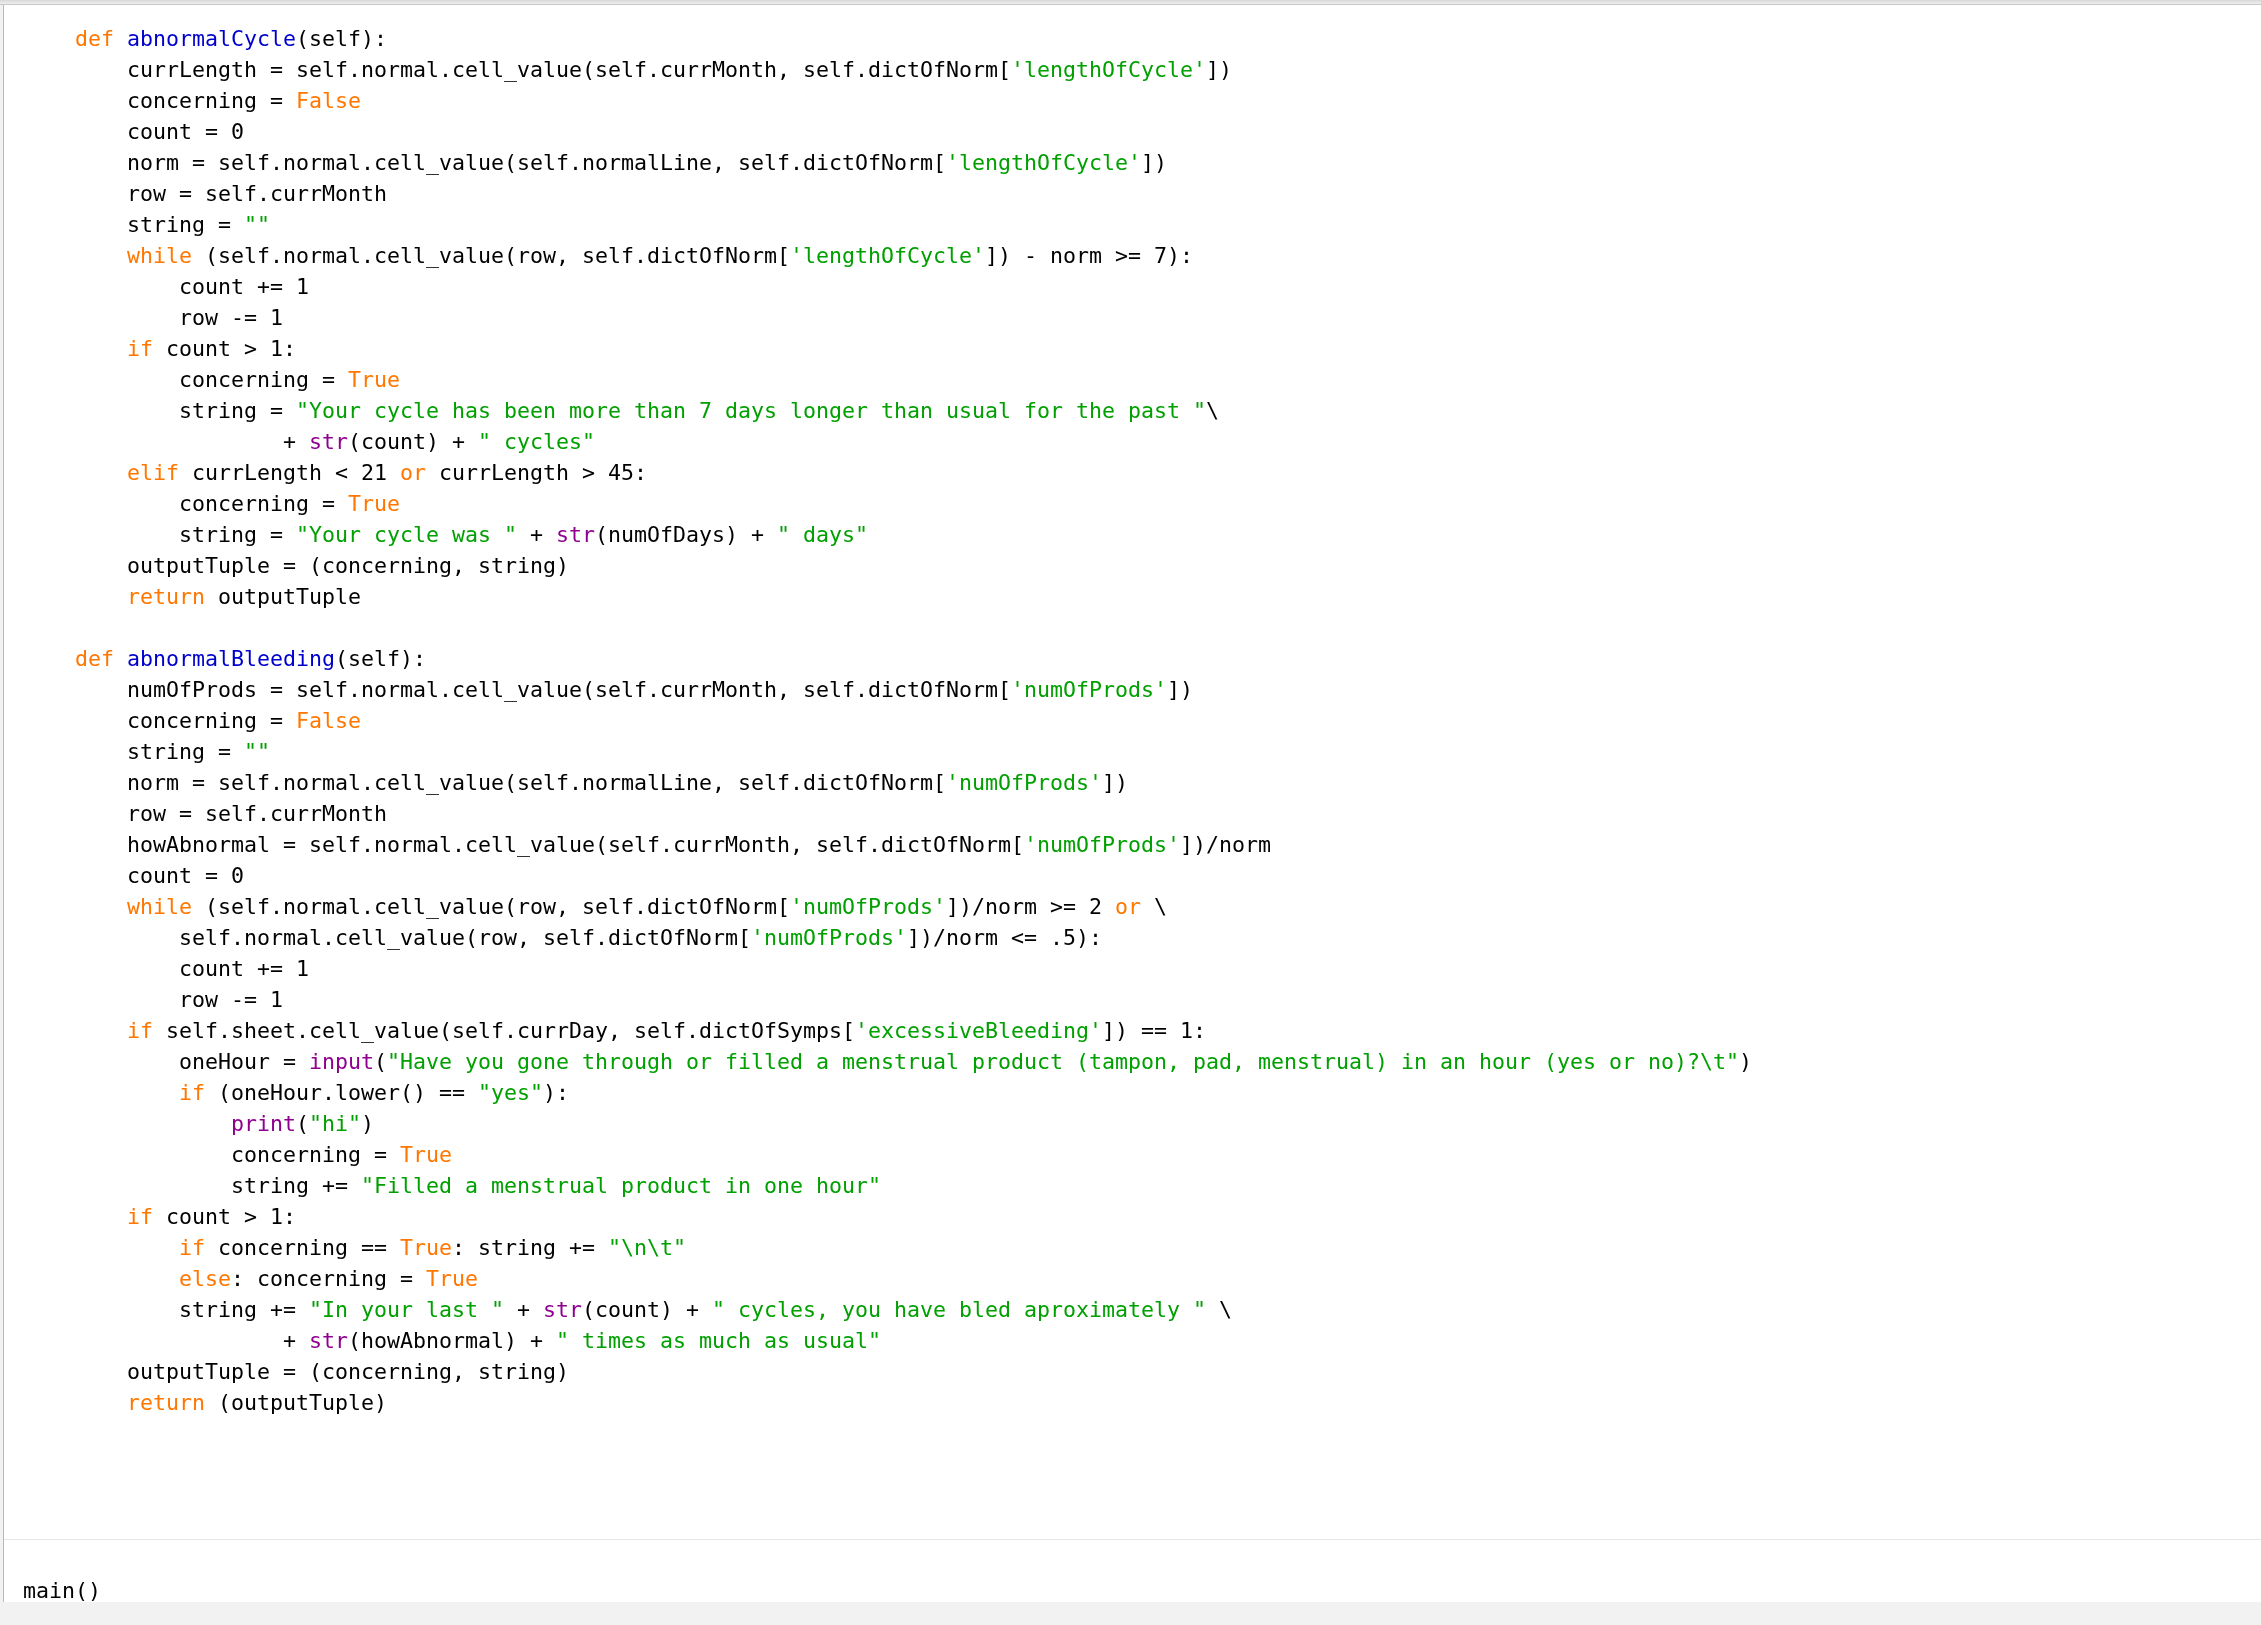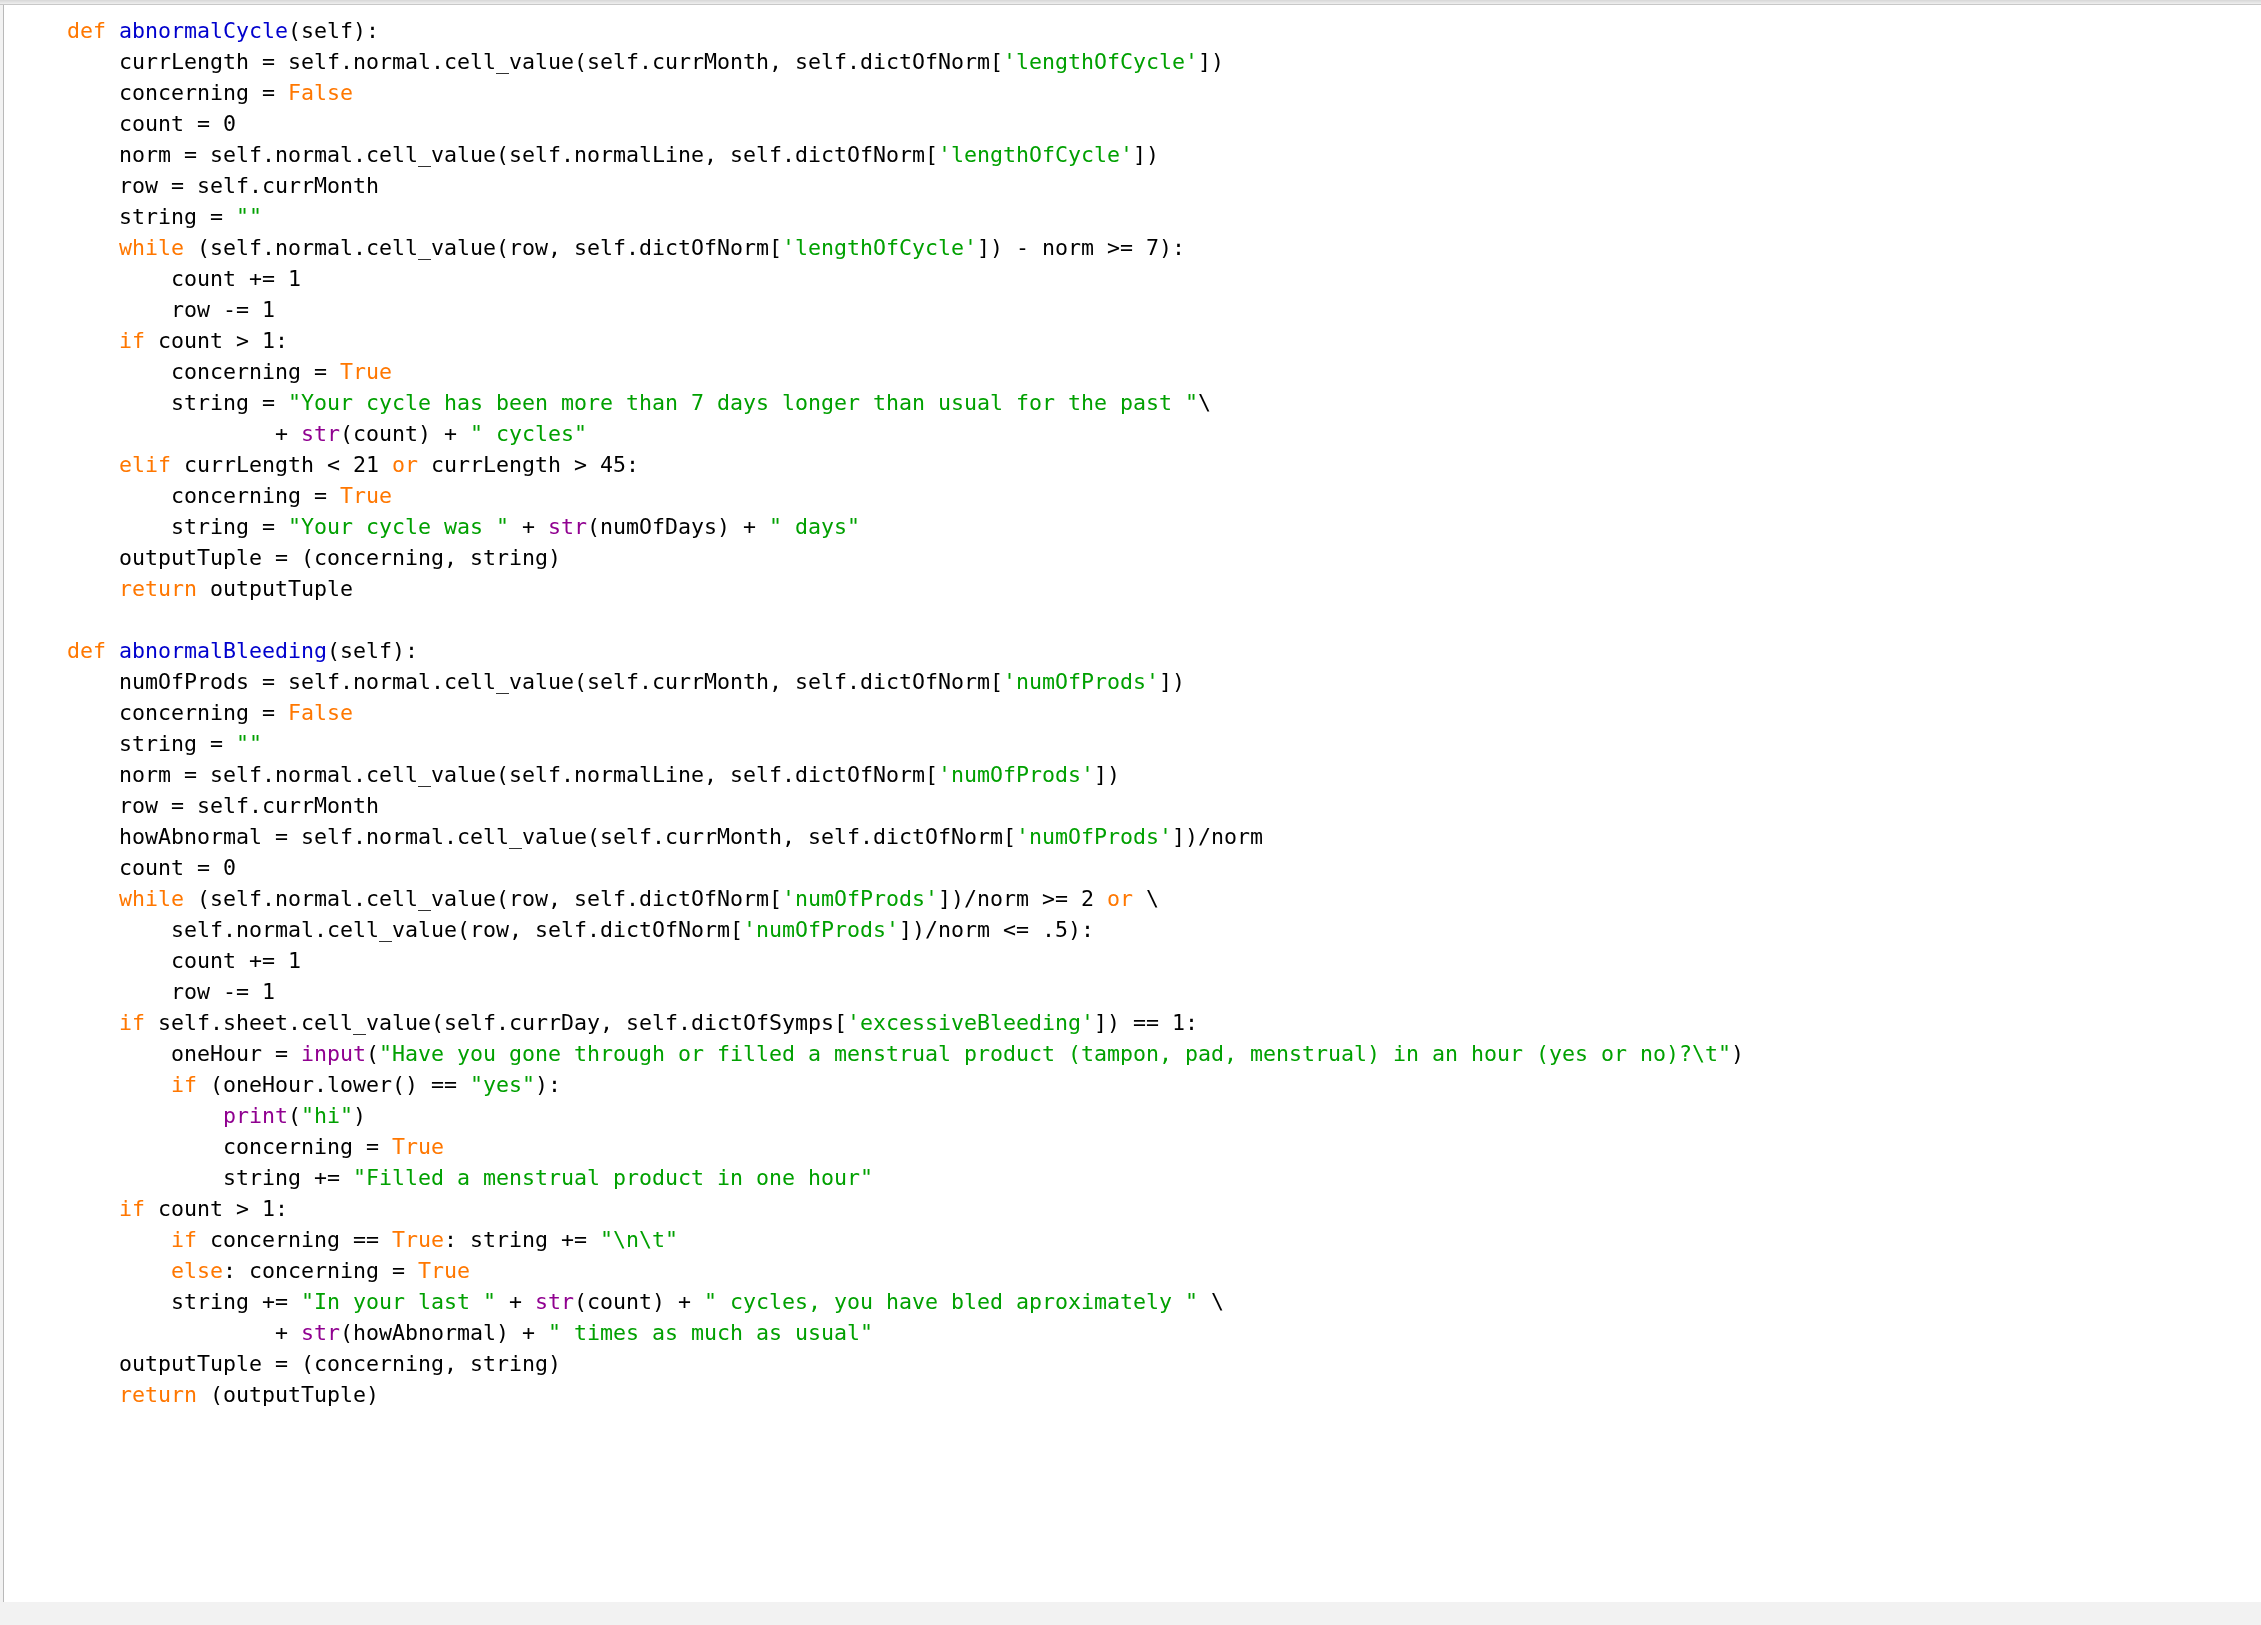--- a/index.html
+++ b/index.html
@@ -46,21 +46,21 @@
   .footer-area {
     position: absolute;
     top: 1534px;
     left: 0;
     width: 2257px;
     height: 63px;
     border-top: 0.8px solid #e6e6e6;
     overflow: hidden;
   }
   pre.code {
-    margin: 8px;
+    margin: 16px;
     padding: 0;
     font-family: "DejaVu Sans Mono", "Liberation Mono", monospace;
     font-size: 21.6px;
     line-height: 31px;
     white-space: pre;
     color: #000000;
     letter-spacing: 0px;
   }
   pre.code.main-line {
     padding-left: 0px;
@@ -139,19 +139,24 @@
 <span><span class="pl">        </span><span class="kw">if</span><span class="pl"> count &gt; 1:</span></span>
 <span><span class="pl">            </span><span class="kw">if</span><span class="pl"> concerning == </span><span class="kw">True</span><span class="pl">: string += </span><span class="str">"\n\t"</span></span>
 <span><span class="pl">            </span><span class="kw">else</span><span class="pl">: concerning = </span><span class="kw">True</span></span>
 <span><span class="pl">            string += </span><span class="str">"In your last "</span><span class="pl"> + </span><span class="bi">str</span><span class="pl">(count) + </span><span class="str">" cycles, you have bled aproximately "</span><span class="pl"> \</span></span>
 <span><span class="pl">                    + </span><span class="bi">str</span><span class="pl">(howAbnormal) + </span><span class="str">" times as much as usual"</span></span>
 <span><span class="pl">        outputTuple = (concerning, string)</span></span>
 <span><span class="pl">        </span><span class="kw">return</span><span class="pl"> (outputTuple)</span></span></pre>
       </div>
     </div>
 
+    <div class="footer-area">
+      <div class="footer-inner">
+        <pre class="code main-line"><span><span class="pl">main()</span></span></pre>
+      </div>
+    </div>
 
   </div>
 
   <div class="chrome-bottom"></div>
 
 </div>
 
 
 </body></html>

